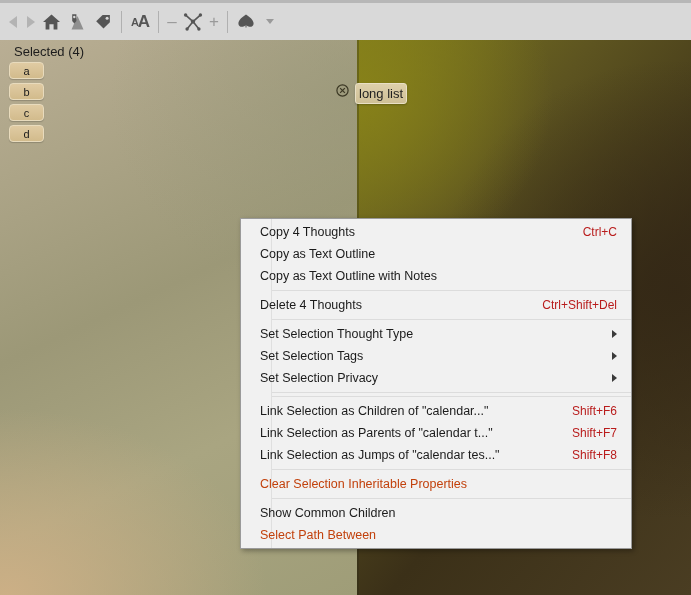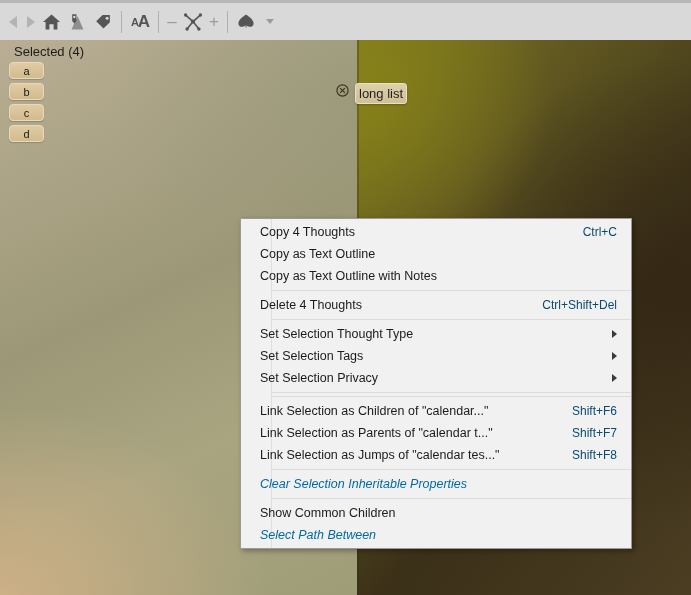--- a/index.html
+++ b/index.html
@@ -144,24 +144,24 @@
   .menu-body { position: relative; }
   .menu-item {
     position: relative;
     height: 22px;
     display: flex; align-items: center;
     padding-left: 19px; padding-right: 14px;
     font-size: 12.5px;
     color: #1b1b1b;
     white-space: nowrap;
   }
-  .menu-item.disabled { color: #0369a1; font-style: italic; }
+  .menu-item.disabled { color: #c2410c; }
   .menu-item .mi-label { flex: 1; }
   .menu-item .mi-shortcut {
-    color: #0c4a6e; font-size: 12px;
+    color: #b91c1c; font-size: 12px;
     margin-left: 18px;
   }
   .menu-item .mi-arrow {
     width: 0; height: 0;
     border-top: 4px solid transparent;
     border-bottom: 4px solid transparent;
     border-left: 5px solid #3a3a3a;
     margin-left: 18px;
   }
   .menu-sep {

